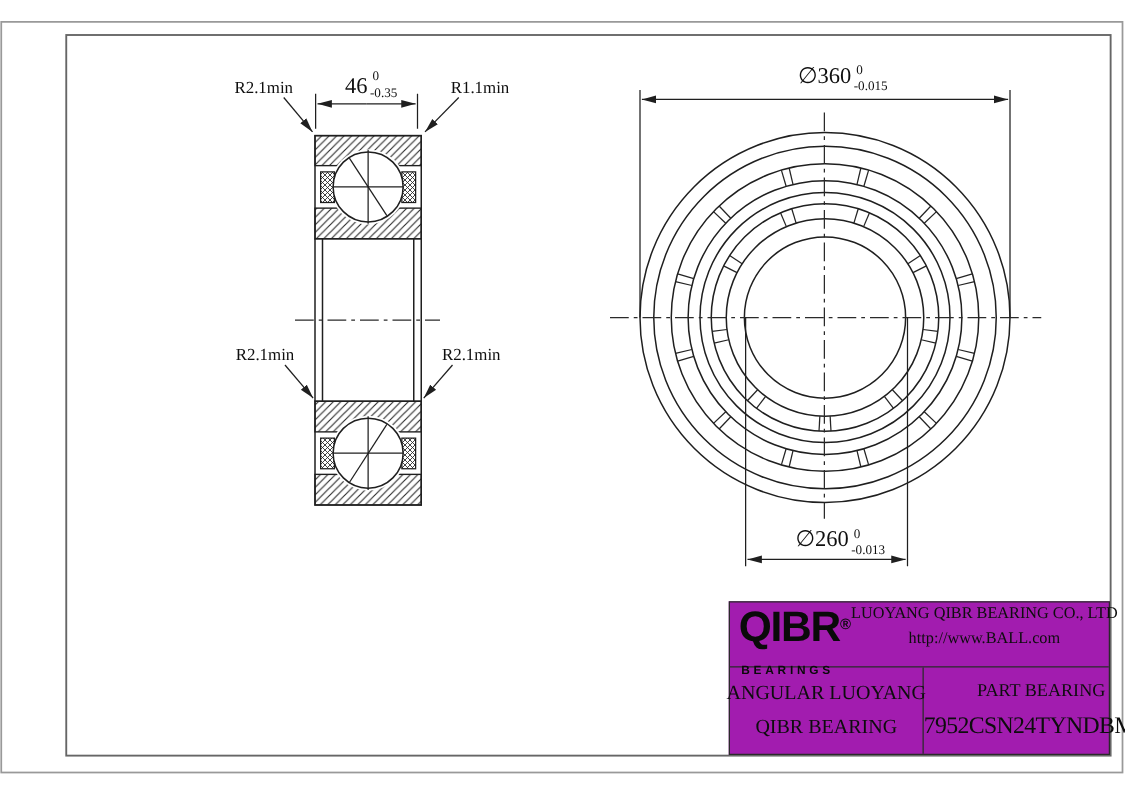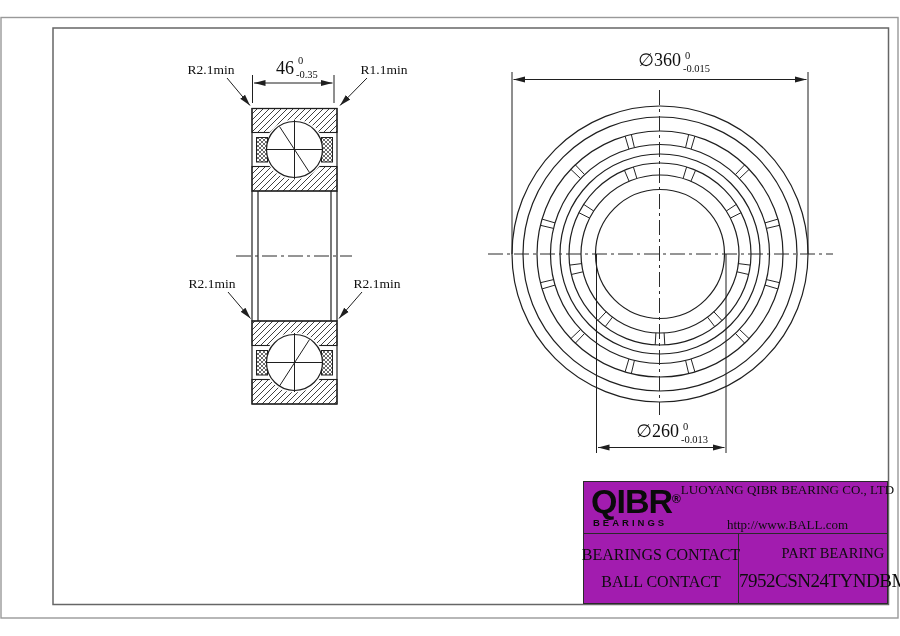--- a/index.html
+++ b/index.html
@@ -19,22 +19,22 @@
 
   
   .titleblock{position:absolute;left:583px;top:481px;width:305px;height:123px;
       border:1.6px solid #2a2a2a;box-sizing:border-box;background:#a21caf;color:#0d0d0d;}
   .tb-row1{display:flex;height:52px;border-bottom:1.6px solid #2a2a2a;box-sizing:border-box;}
   .tb-logo{width:102px;padding:2px 0 0 7px;}
   .logo-main{font-family:"Liberation Sans",sans-serif;font-weight:bold;font-size:34px;
       line-height:30px;letter-spacing:-1px;color:#0a0a0a;white-space:nowrap;}
   .logo-reg{font-size:12px;font-weight:bold;vertical-align:10px;letter-spacing:0;}
   .logo-sub{font-family:"Liberation Sans",sans-serif;font-weight:bold;font-size:9.5px;
-      letter-spacing:3px;margin-top:1px;margin-left:2px;color:#0a0a0a;}
-  .tb-company{flex:1;display:flex;flex-direction:column;justify-content:space-between;
+      letter-spacing:3px;margin-top:14px;margin-left:2px;color:#0a0a0a;}
+  .tb-company{flex:1;display:flex;flex-direction:column;justify-content:flex-start;
       align-items:center;gap:4px;padding-right:4px;}
   .tb-company .co{font-size:13px;white-space:nowrap;}
   .tb-company .url{font-size:13px;white-space:nowrap;}
   .tb-row2{display:flex;height:69px;}
   .tb-product{width:155px;border-right:1.6px solid #2a2a2a;box-sizing:border-box;
       display:flex;flex-direction:column;justify-content:space-evenly;align-items:center;
       padding:4px 0;}
   .tb-product div{font-size:16px;white-space:nowrap;}
   .tb-part{flex:1;display:flex;flex-direction:column;justify-content:space-evenly;
       align-items:center;padding:3px 0;}
@@ -206,22 +206,22 @@
         <div class="logo-main"><span>QIBR</span><span class="logo-reg">®</span></div>
         <div class="logo-sub">BEARINGS</div>
       </div>
       <div class="tb-company">
         <div class="co">LUOYANG QIBR BEARING CO., LTD</div>
         <div class="url">http://www.BALL.com</div>
       </div>
     </div>
     <div class="tb-row2">
       <div class="tb-product">
-        <div>BEARINGS CONTACT</div>
-        <div>BALL CONTACT</div>
+        <div>ANGULAR LUOYANG</div>
+        <div>QIBR BEARING</div>
       </div>
       <div class="tb-part">
         <div class="part-label">PART BEARING</div>
         <div class="part-number">7952CSN24TYNDBMP4</div>
       </div>
     </div>
   </div>
 
 </div>
 

